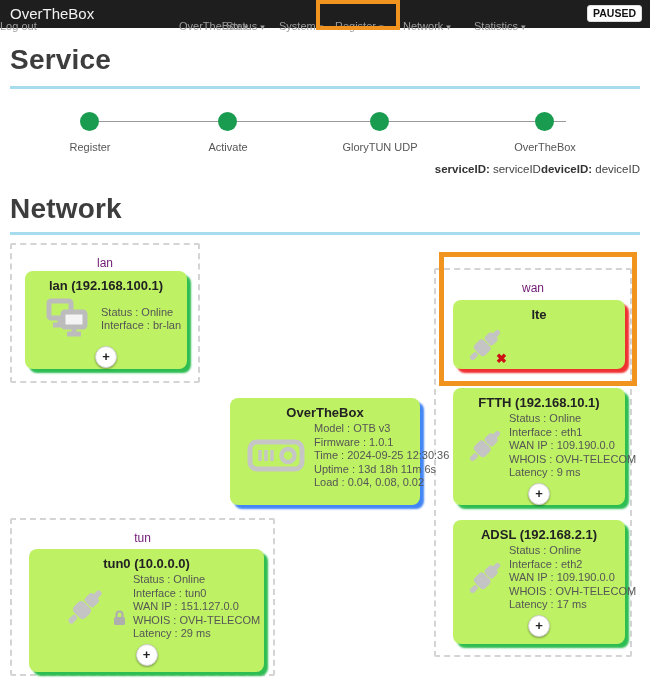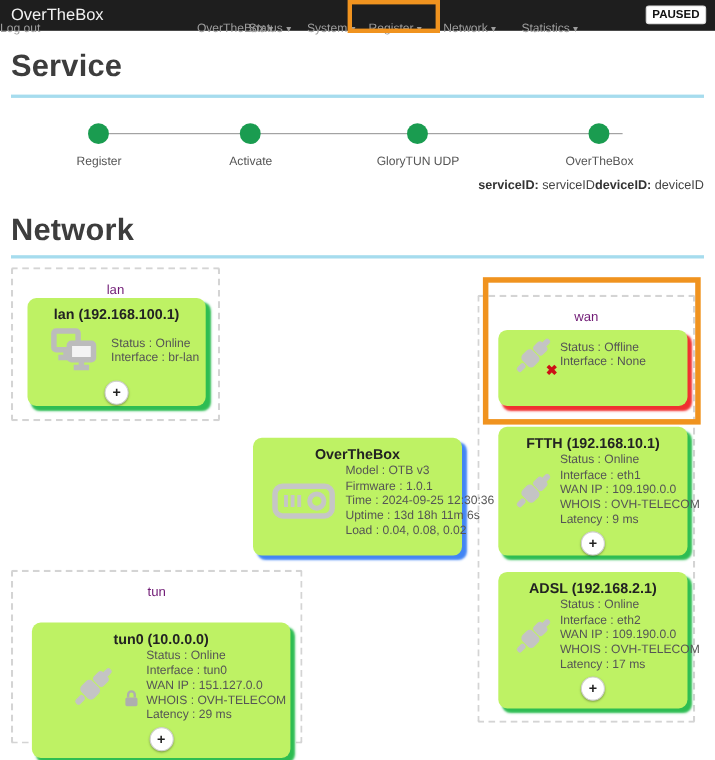--- a/index.html
+++ b/index.html
@@ -86,21 +86,21 @@
     text-align:center; font-size:13px; font-weight:bold; color:#222;
     padding-top:7px;
   }
   .card-body { display:flex; align-items:center; padding:2px 8px 0 8px; }
   .icon-box { position:relative; display:flex; justify-content:center; align-items:center; }
   .card-lines { font-size:11px; color:#555; line-height:13.5px; white-space:nowrap; }
   .lan-card  { left:13px; top:26px;  width:162px; height:98px; }
   .lte-card  { left:17px; top:30px;  width:172px; height:69px; }
   .ftth-card { left:17px; top:118px; width:172px; height:117px; }
   .adsl-card { left:17px; top:250px; width:172px; height:124px; }
-  .tun0-card { left:17px; top:46px;  width:235px; height:123px; }
+  .tun0-card { left:17px; top:29px;  width:235px; height:123px; }
   .otb-card  { left:230px; top:398px; width:190px; height:107px; }
   .lan-card .icon-box  { flex:0 0 68px; }
   .lte-card .icon-box, .ftth-card .icon-box, .adsl-card .icon-box { flex:0 0 48px; }
   .tun0-card .icon-box { flex:0 0 96px; }
   .otb-card .icon-box  { flex:0 0 76px; }
   .plus-row { text-align:center; margin-top:3px; }
   .plus-btn {
     width:22px; height:22px; border-radius:50%; background:#fff;
     border:1px solid #d0d0d0; box-shadow:0 1px 2px rgba(0,0,0,0.35);
     font-size:13px; font-weight:bold; color:#222; line-height:18px;
@@ -180,36 +180,33 @@
         </div>
       </div>
       <div class="plus-row"><button class="plus-btn">+</button></div>
     </div>
   </div>
 
   <div class="group group-wan">
     <div class="group-label">wan</div>
 
     <div class="card red lte-card">
+      <div class="card-title">lte</div>
       <div class="card-body">
         <span class="icon-box">
           <svg width="42" height="42" viewBox="0 0 48 48">
             <g transform="rotate(45 24 24)" fill="#c4c4c4">
               <rect x="21" y="1" width="6" height="9" rx="2.5"></rect>
               <rect x="17.5" y="8" width="13" height="12" rx="3.5"></rect>
               <rect x="15.5" y="21" width="17" height="15" rx="4.5"></rect>
               <rect x="21" y="37" width="6" height="10" rx="2.5"></rect>
             </g>
           </svg>
           <span class="cross-mark">✖</span>
         </span>
-        <div class="card-lines">
-          <div>Status : Offline</div>
-          <div>Interface : None</div>
-        </div>
       </div>
     </div>
 
     <div class="card green ftth-card">
       <div class="card-title">FTTH (192.168.10.1)</div>
       <div class="card-body">
         <span class="icon-box">
           <svg width="42" height="42" viewBox="0 0 48 48">
             <g transform="rotate(45 24 24)" fill="#c4c4c4">
               <rect x="21" y="1" width="6" height="9" rx="2.5"></rect>

